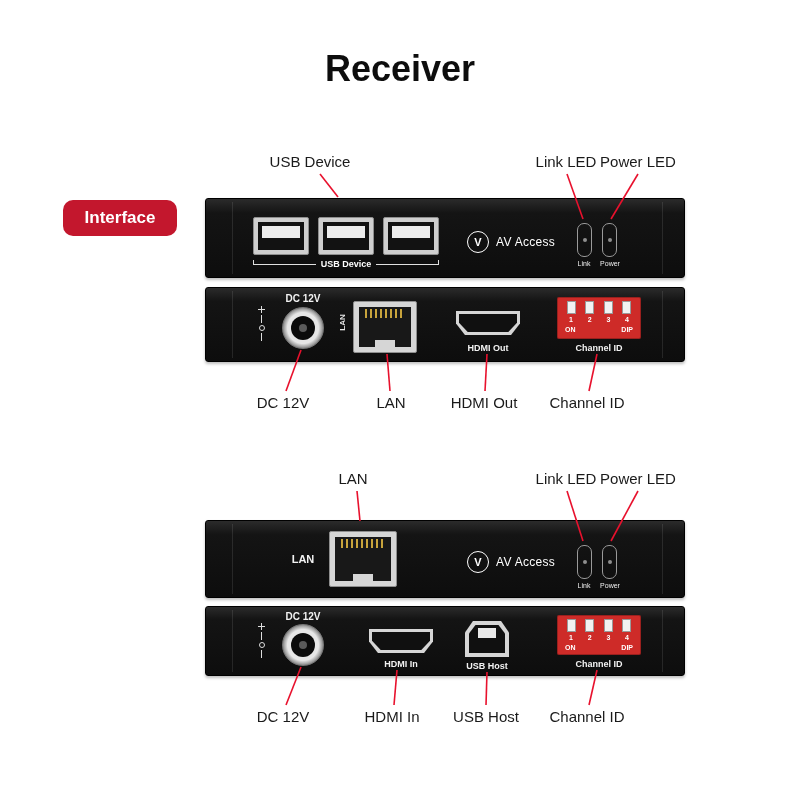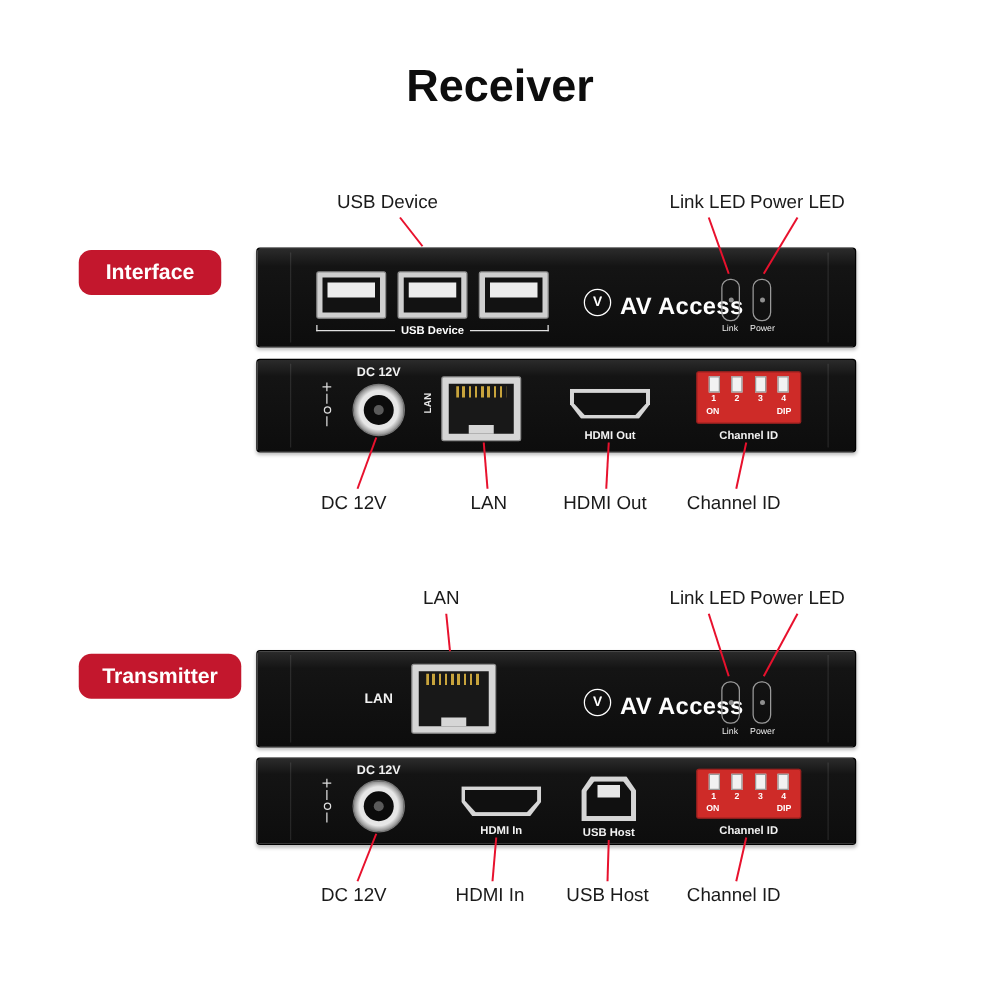--- a/index.html
+++ b/index.html
@@ -28,21 +28,21 @@
   .usb-bracket{position:absolute;display:flex;align-items:center;gap:5px;}
   .bracket-line{flex:1;height:1px;background:#e0e0e0;position:relative;}
   .bracket-line::before{content:'';position:absolute;top:-4px;width:1px;height:5px;background:#e0e0e0;}
   .bracket-line.start::before{left:0;}
   .bracket-line.end::before{right:0;}
   .bracket-text{color:#fff;font-size:9px;font-weight:bold;white-space:nowrap;}
   
   .logo-circle{position:absolute;width:22px;height:22px;border:1.5px solid #fff;border-radius:50%;
                display:flex;align-items:center;justify-content:center;color:#fff;font-size:11px;
                font-weight:bold;box-sizing:border-box;}
-  .brand-text{position:absolute;color:#fff;font-size:19px;font-weight:700;letter-spacing:.3px;}
+  .brand-text{position:absolute;color:#fff;font-size:12px;font-weight:400;letter-spacing:.3px;}
   
   .led-pill{position:absolute;width:15px;height:34px;border:1px solid #9a9a9a;border-radius:7px;
             box-sizing:border-box;}
   .led-dot{position:absolute;left:50%;top:50%;transform:translate(-50%,-50%);width:4px;height:4px;
            border-radius:50%;background:#8f8f8f;}
   .led-label{position:absolute;transform:translateX(-50%);color:#eee;font-size:7px;white-space:nowrap;}
   
   .jack{position:absolute;width:42px;height:42px;border-radius:50%;
         background:radial-gradient(circle,#e6e6e6 0 55%,#8f8f8f 70%,#6d6d6d 100%);
         border:1px solid #777;box-sizing:border-box;}
@@ -191,21 +191,20 @@
 
   <div class="callout-label" style="left:283px;top:394px">DC 12V</div>
   <div class="callout-label" style="left:391px;top:394px">LAN</div>
   <div class="callout-label" style="left:484px;top:394px">HDMI Out</div>
   <div class="callout-label" style="left:587px;top:394px">Channel ID</div>
 
   <div class="callout-label" style="left:353px;top:470px">LAN</div>
   <div class="callout-label" style="left:566px;top:470px">Link LED</div>
   <div class="callout-label" style="left:638px;top:470px">Power LED</div>
 
-  <div class="badge" style="left:63px;top:523px;width:130px">Transmitter</div>
 
   <div class="panel" style="left:205px;top:520px;height:78px">
     <div class="seam" style="left:26px"></div>
     <div class="seam" style="left:456px"></div>
 
     <div class="panel-text panel-text-lg" style="left:97px;top:32px;font-size:11px">LAN</div>
     <div class="rj45" style="left:123px;top:10px;width:68px;height:56px">
       <div class="rj45-inner">
         <div class="rj45-pins"></div>
         <div class="rj45-tab"></div>

